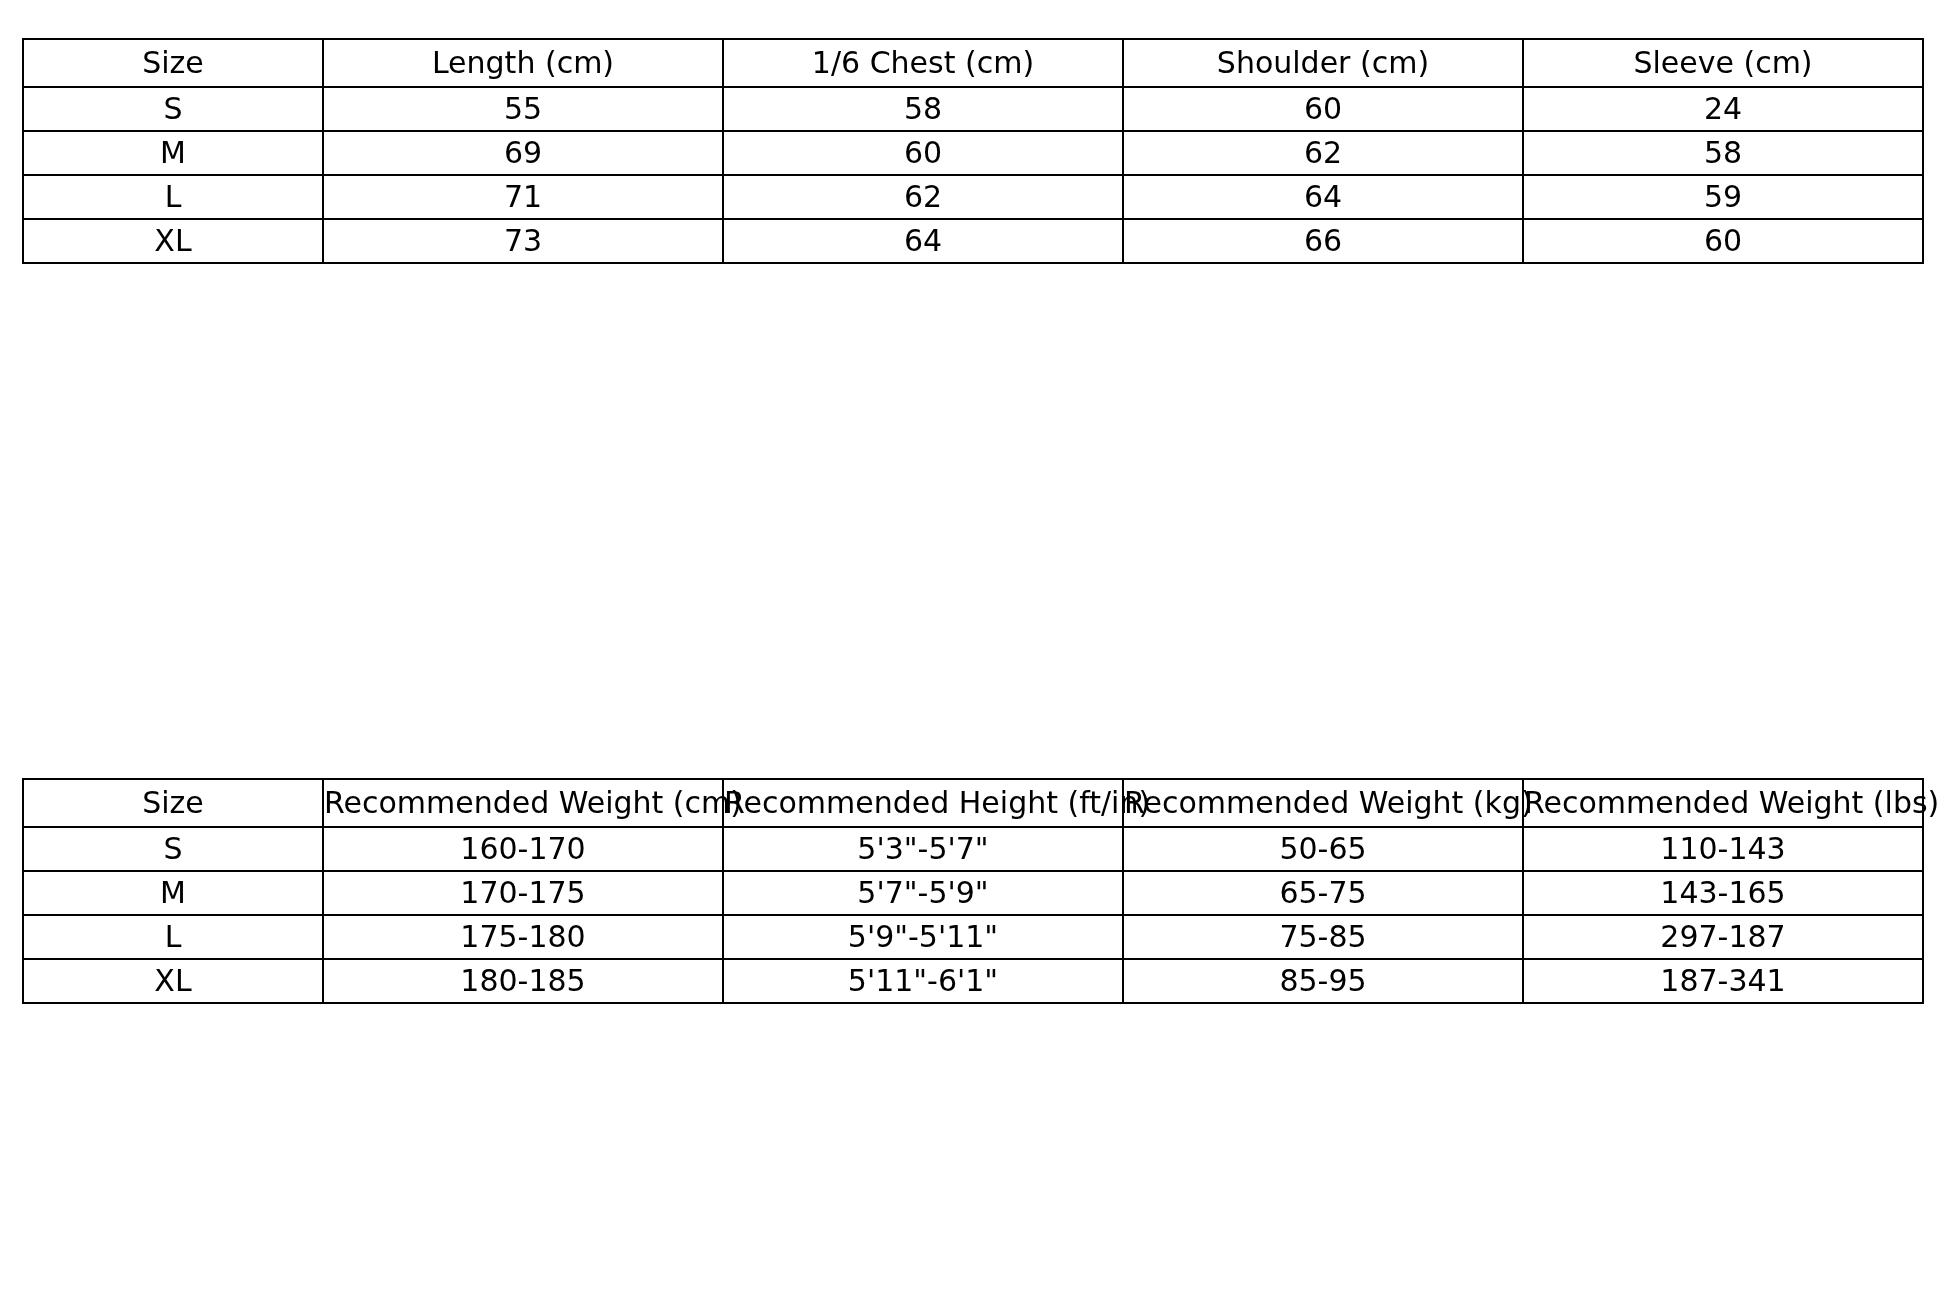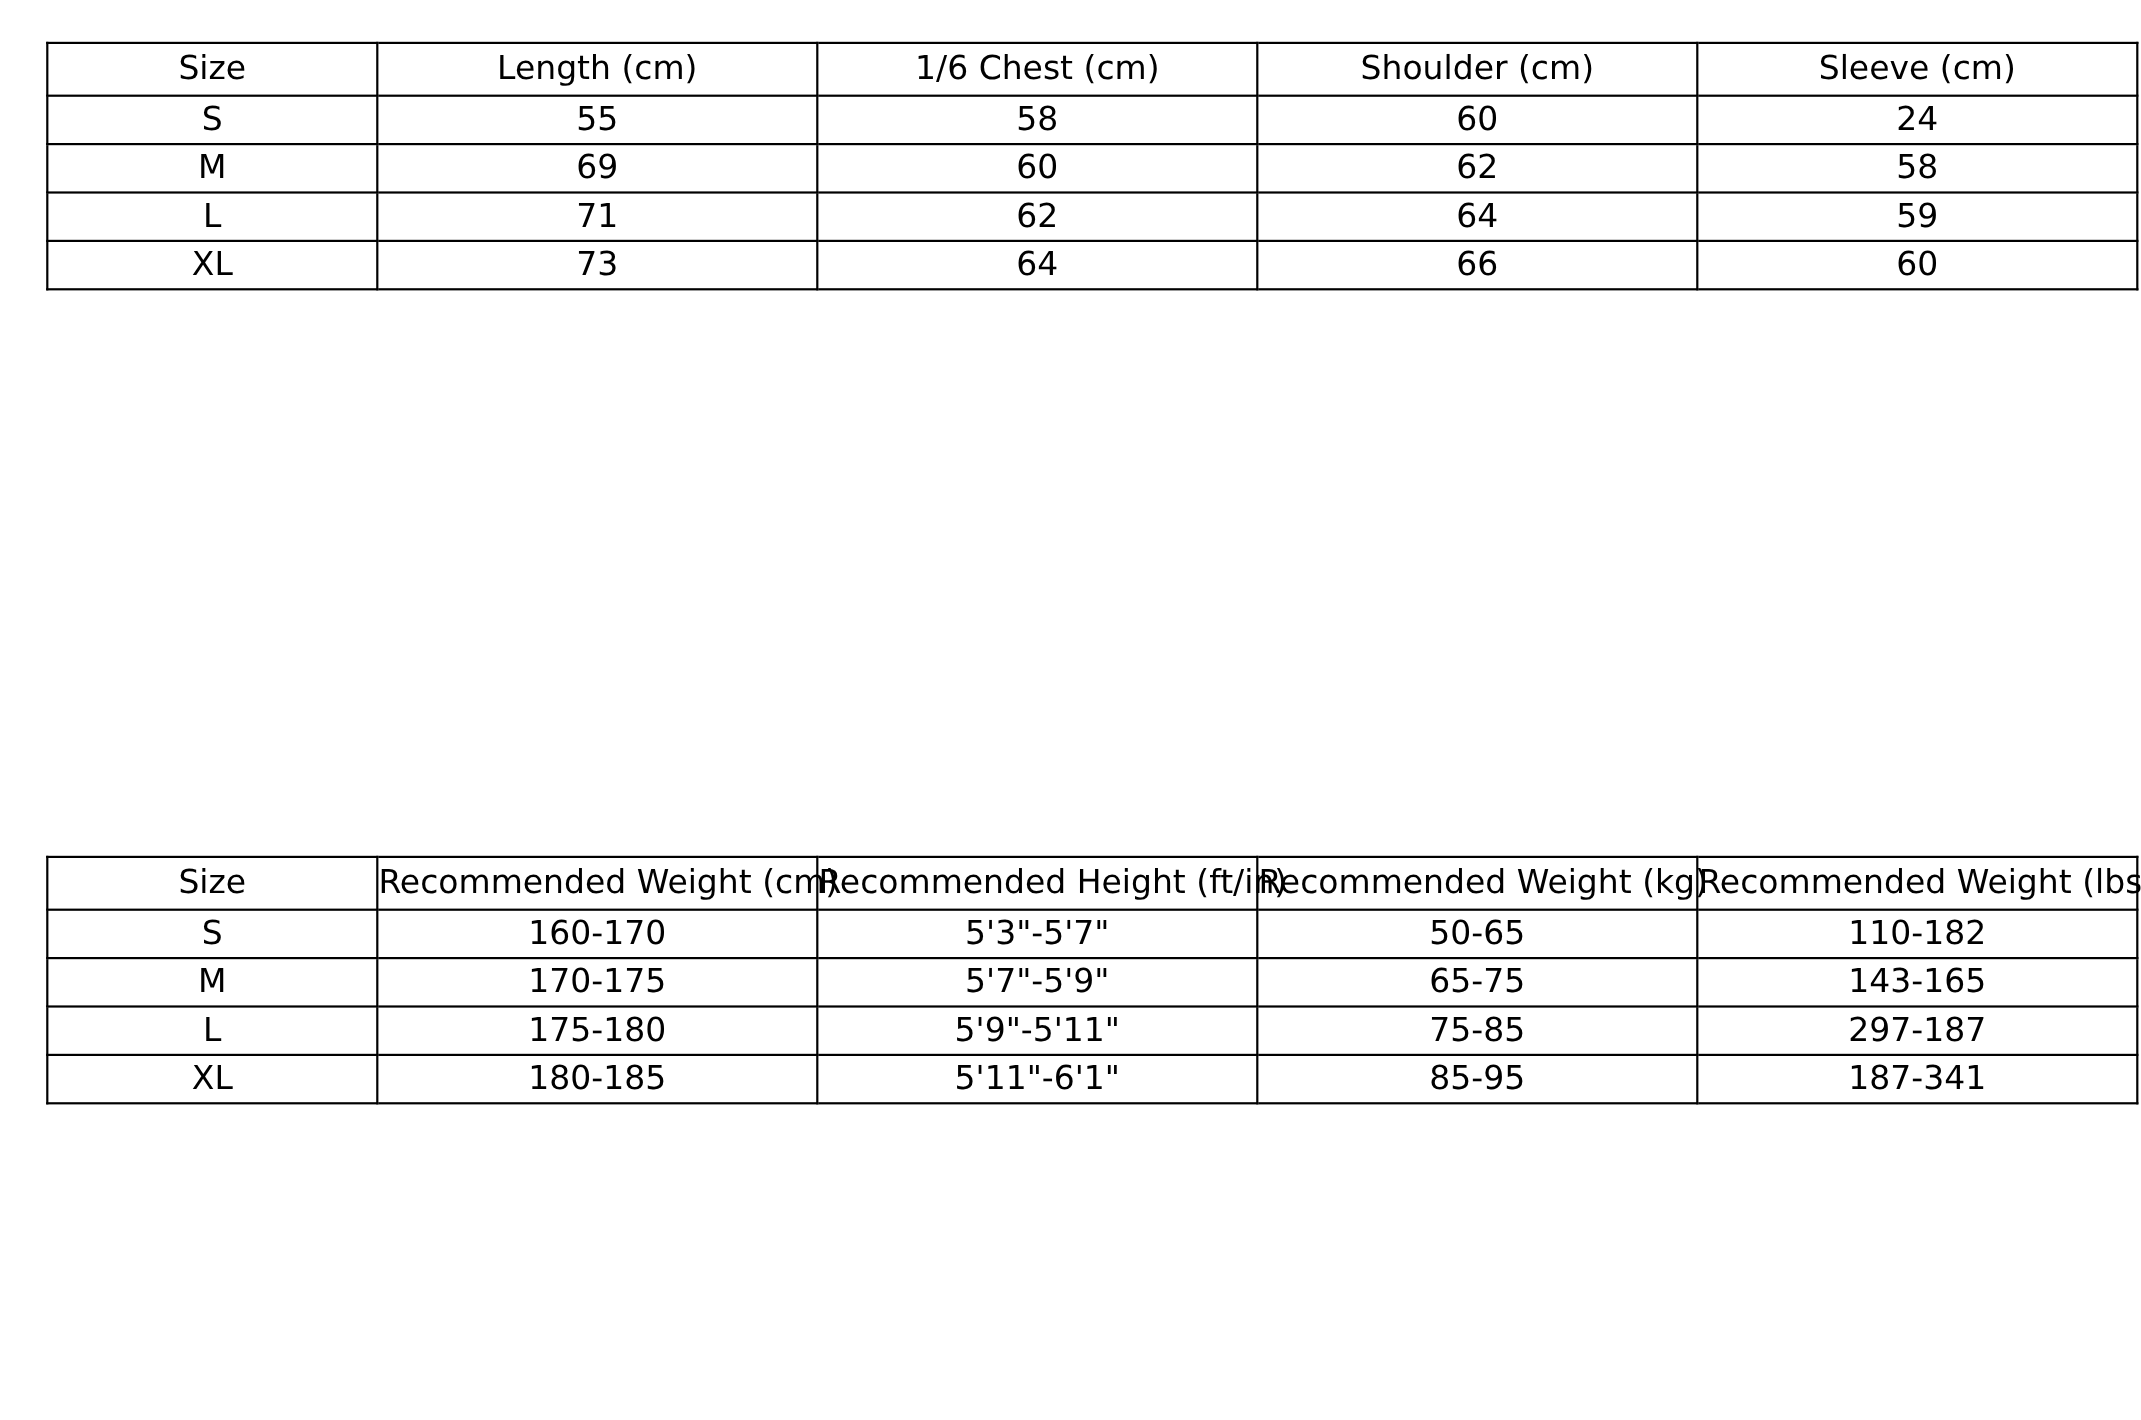--- a/index.html
+++ b/index.html
@@ -23,21 +23,20 @@
     width: 1946px;
     height: 1291px;
   }
 
   table.size-table {
     border-collapse: collapse;
     table-layout: fixed;
     position: absolute;
     font-size: 30px;
     line-height: 1;
-    margin-left: 20px;
   }
 
   table.size-table td,
   table.size-table th {
     border: 2px solid #000000;
     text-align: center;
     vertical-align: middle;
     font-weight: normal;
     white-space: nowrap;
     overflow: visible;
@@ -151,21 +150,21 @@
         <th class="overflow-header"><span>Recommended Weight (kg)</span></th>
         <th class="overflow-header"><span>Recommended Weight (lbs)</span></th>
       </tr>
     </thead>
     <tbody>
       <tr>
         <td>S</td>
         <td>160-170</td>
         <td>5'3"-5'7"</td>
         <td>50-65</td>
-        <td>110-182</td>
+        <td>110-143</td>
       </tr>
       <tr>
         <td>M</td>
         <td>170-175</td>
         <td>5'7"-5'9"</td>
         <td>65-75</td>
         <td>143-165</td>
       </tr>
       <tr>
         <td>L</td>

